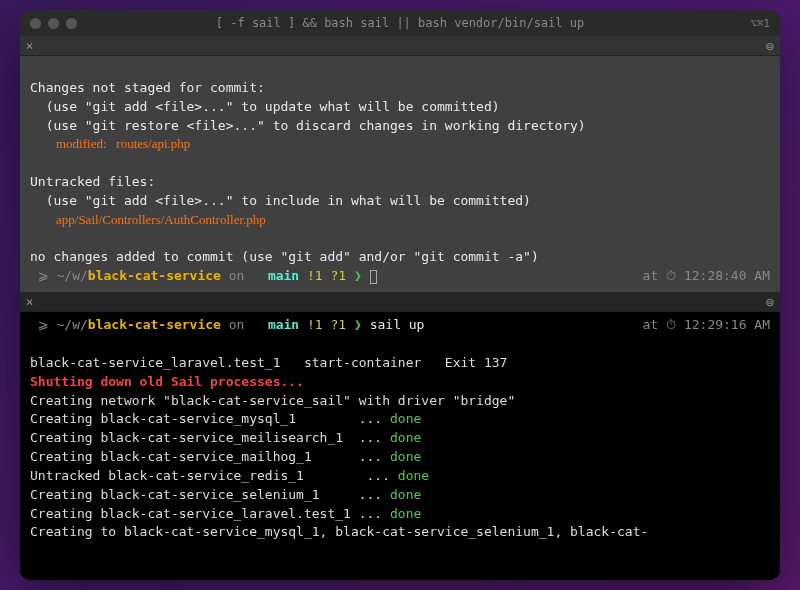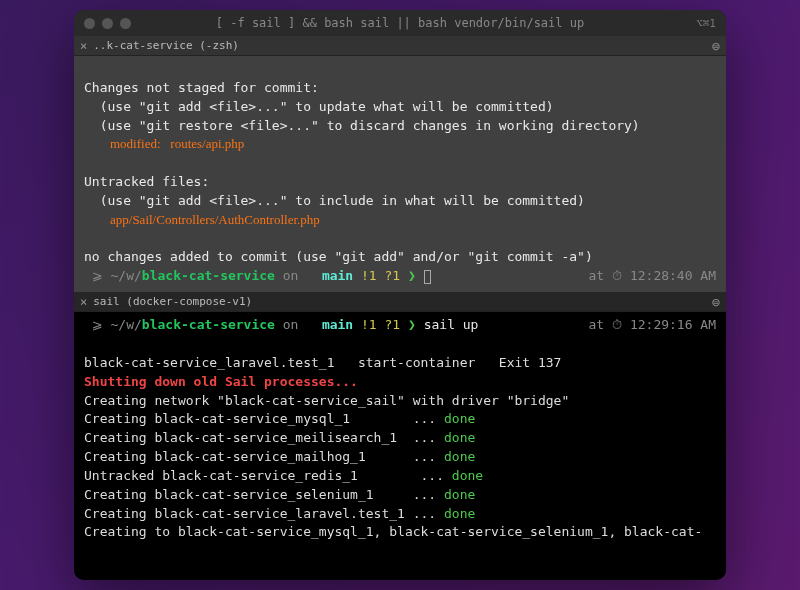--- a/index.html
+++ b/index.html
@@ -5,21 +5,21 @@
   * { margin: 0; padding: 0; box-sizing: border-box; }
   body {
     width: 800px; height: 590px;
     background: linear-gradient(135deg, #3a1a5e 0%, #4a1a6e 50%, #5a1a6e 100%);
     font-family: "SF Mono", Menlo, Monaco, Consolas, monospace;
     font-size: 13px;
     overflow: hidden;
     display: flex; align-items: center; justify-content: center;
   }
   .window {
-    width: 652px; height: 570px;
+    width: 760px; height: 570px;
     background: #1a1a1a;
     border-radius: 10px;
     overflow: hidden;
     box-shadow: 0 20px 60px rgba(0,0,0,0.5);
     display: flex; flex-direction: column;
   }
   .titlebar {
     height: 26px;
     background: #2a2a2a;
     display: flex; align-items: center;
@@ -50,21 +50,21 @@
   .pane {
     padding: 4px 10px 6px 10px;
     line-height: 1.45;
     white-space: pre;
     color: #c8c8c8;
   }
   .pane.top { background: #404040; flex: 0 0 auto; }
   .pane.bottom { background: #000; color: #ddd; flex: 1; }
   .orange { color: #f97316; font-family: Liberation Serif, serif; }
   .green { color: #4ec94e; }
-  .cyan { color: #22c55e; font-weight: bold; }
+  .cyan { color: #eab308; font-weight: bold; }
   .yellow { color: #d6c84f; }
   .yellowb { color: #5eead4; font-weight: bold; }
   .grey { color: #888; }
   .white { color: #e8e8e8; }
   .boldwhite { color: #ef4444; font-weight: bold; }
   .promptline { display: flex; align-items: center; white-space: pre; }
   .prompt-right { margin-left: auto; color: #888; }
   .cursor {
     display: inline-block; width: 7px; height: 14px;
     border: 1px solid #aaa; vertical-align: middle;
@@ -82,42 +82,40 @@
       <div class="dot"></div>
       <div class="dot"></div>
     </div>
     <div class="title-text">[ -f sail ] &amp;&amp; bash sail || bash vendor/bin/sail up</div>
     <div class="title-right">⌥⌘1</div>
   </div>
 
   <div class="tabbar">
     <div class="tab-left">
       <span class="close-x">×</span>
-      <span>..k-cat-service (-zsh)</span>
     </div>
     <span class="menu-icon">⊜</span>
   </div>
 
   <div class="pane top">
 <span class="white">Changes not staged for commit:</span>
 <span class="white">  (use "git add &lt;file&gt;..." to update what will be committed)</span>
 <span class="white">  (use "git restore &lt;file&gt;..." to discard changes in working directory)</span>
 <span class="orange">        modified:   </span><span class="orange">routes/api.php</span>
 
 <span class="white">Untracked files:</span>
 <span class="white">  (use "git add &lt;file&gt;..." to include in what will be committed)</span>
 <span class="orange">        app/Sail/Controllers/AuthController.php</span>
 
 <span class="white">no changes added to commit (use "git add" and/or "git commit -a")</span>
 <div class="promptline"><span class="grey"></span><span class="grey"> ⩾ ~/w/</span><span class="cyan">black-cat-service</span><span class="grey"> on </span><span class="yellow"> </span><span class="yellowb"> main</span><span class="yellow"> !1 ?1</span><span class="green"> ❯ </span><span class="cursor"></span><span class="prompt-right"><span>at </span><span>⏱ </span><span>12:28:40 AM</span></span></div></div>
 
   <div class="tabbar dark">
     <div class="tab-left">
       <span class="close-x">×</span>
-      <span>sail (docker-compose-v1)</span>
     </div>
     <span class="menu-icon">⊜</span>
   </div>
 
   <div class="pane bottom"><div class="promptline"><span class="grey"></span><span class="grey"> ⩾ ~/w/</span><span class="cyan">black-cat-service</span><span class="grey"> on </span><span class="yellow"> </span><span class="yellowb"> main</span><span class="yellow"> !1 ?1</span><span class="green"> ❯ </span><span class="white">sail up</span><span class="prompt-right"><span>at </span><span>⏱ </span><span>12:29:16 AM</span></span></div>
 <span>black-cat-service_laravel.test_1   start-container   Exit 137</span>
 <span class="boldwhite">Shutting down old Sail processes...</span>
 <span>Creating network "black-cat-service_sail" with driver "bridge"</span>
 <span>Creating black-cat-service_mysql_1        ... </span><span class="green">done</span>
 <span>Creating black-cat-service_meilisearch_1  ... </span><span class="green">done</span>

